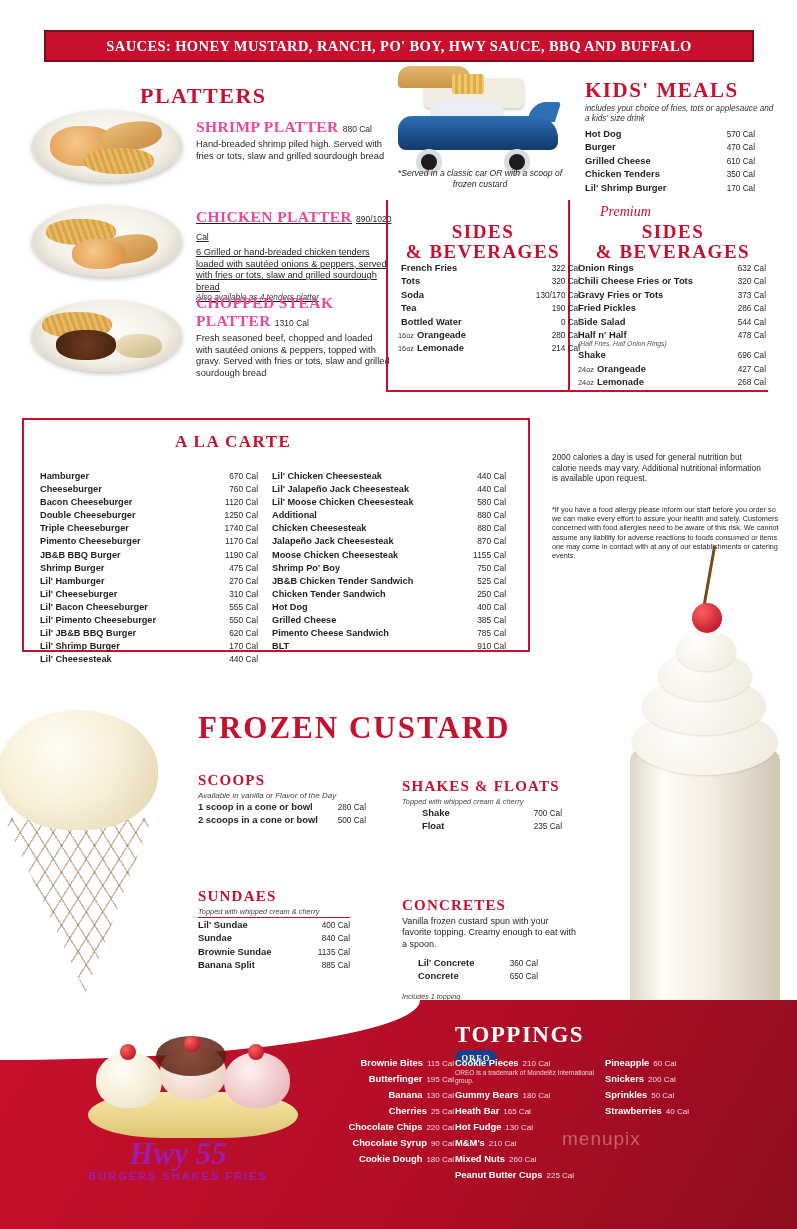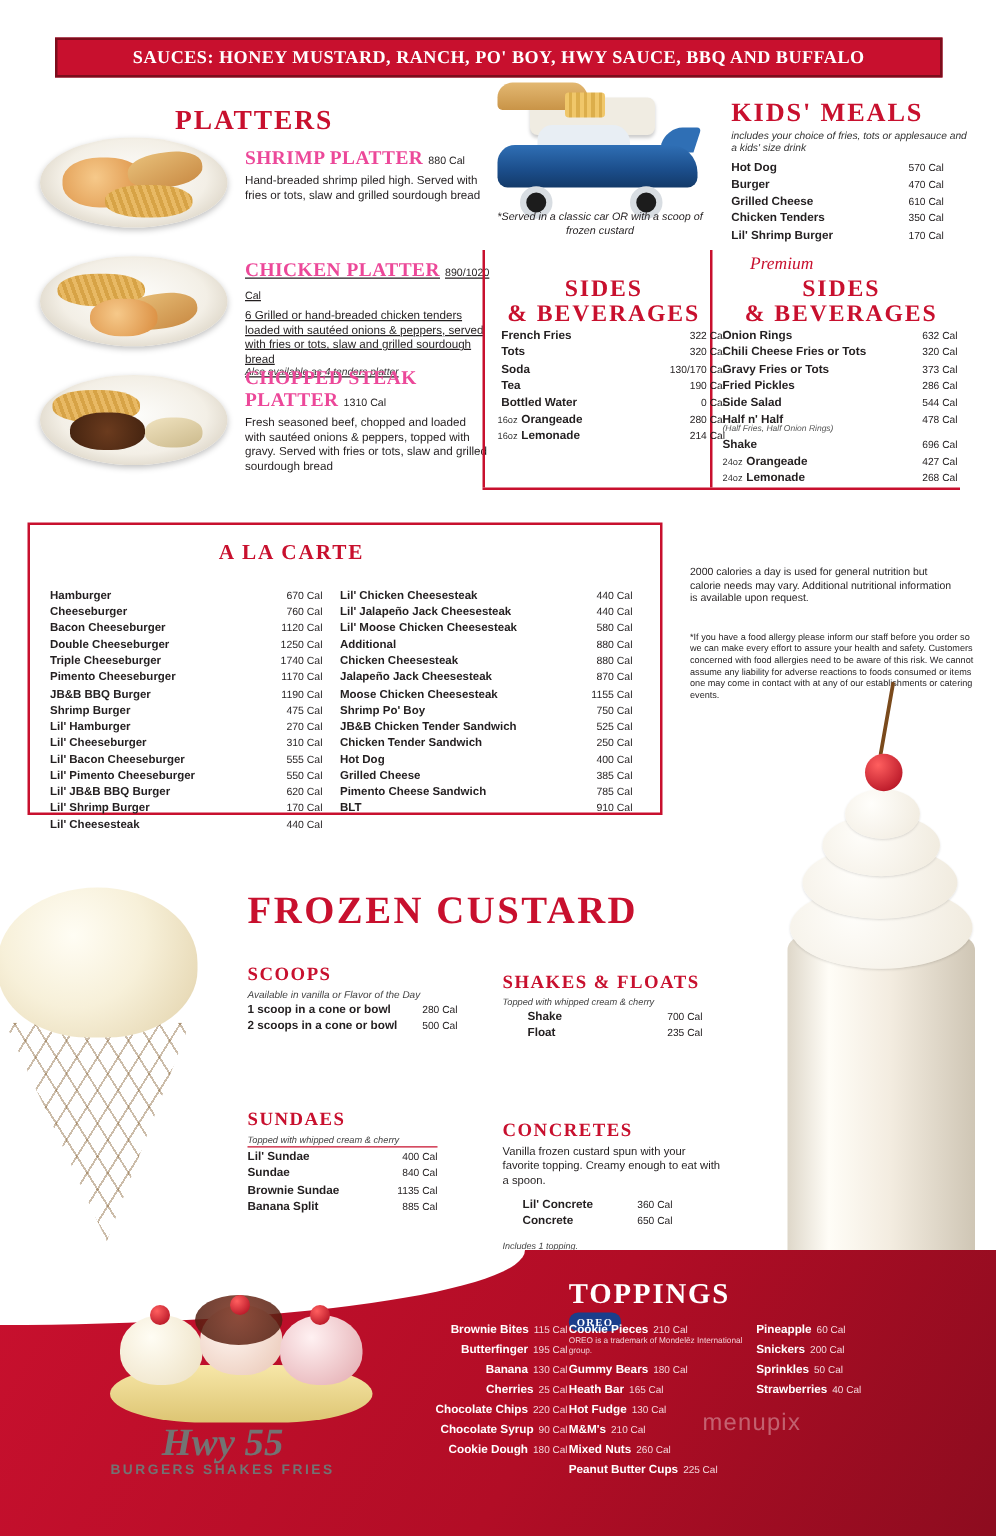--- a/index.html
+++ b/index.html
@@ -161,21 +161,21 @@
   .sundae { position:absolute; left:60px; top:1000px; width:270px; height:180px; }
   .banana { position:absolute; left:28px; top:92px; width:210px; height:46px; background:linear-gradient(180deg,#f7e7a8,#ddc573); border-radius:50%/70%; }
   .sc { position:absolute; width:66px; height:56px; border-radius:50% 50% 45% 45%; }
   .sc-a { left:36px; top:52px; background:radial-gradient(circle at 38% 32%,#fffdf4,#ecdfc0); }
   .sc-b { left:100px; top:44px; background:radial-gradient(circle at 38% 32%,#fff6f2,#e9c6b4); }
   .sc-c { left:164px; top:52px; background:radial-gradient(circle at 38% 32%,#fff1f2,#e2a8ad); }
   .sauce-drizzle { position:absolute; left:96px; top:36px; width:70px; height:40px; background:radial-gradient(circle at 50% 40%,#7a2f1c,#4a1a0d); border-radius:50%; opacity:.85; }
   .cher-top { position:absolute; width:16px; height:16px; border-radius:50%; background:radial-gradient(circle at 35% 30%,#ff5f5f,#a8061a); }
 
   
-  .logo { position:absolute; left:88px; top:1136px; width:180px; text-align:center; color:#737373; }
+  .logo { position:absolute; left:88px; top:1136px; width:180px; text-align:center; color:#a21caf; }
   .logo .hwy { font-family:"Liberation Serif", serif; font-style:italic; font-weight:bold; font-size:31px; letter-spacing:0px; }
   .logo .sub { font-size:11px; letter-spacing:2px; font-weight:bold; margin-top:-2px; }
   .menupix { position:absolute; left:562px; top:1128px; font-size:19px; color:rgba(255,255,255,.35); letter-spacing:1px; font-family:"Liberation Sans", sans-serif; }
 </style>
 </head>
 <body>
 
 <div class="page">
 
   <div class="sauces-bar">

